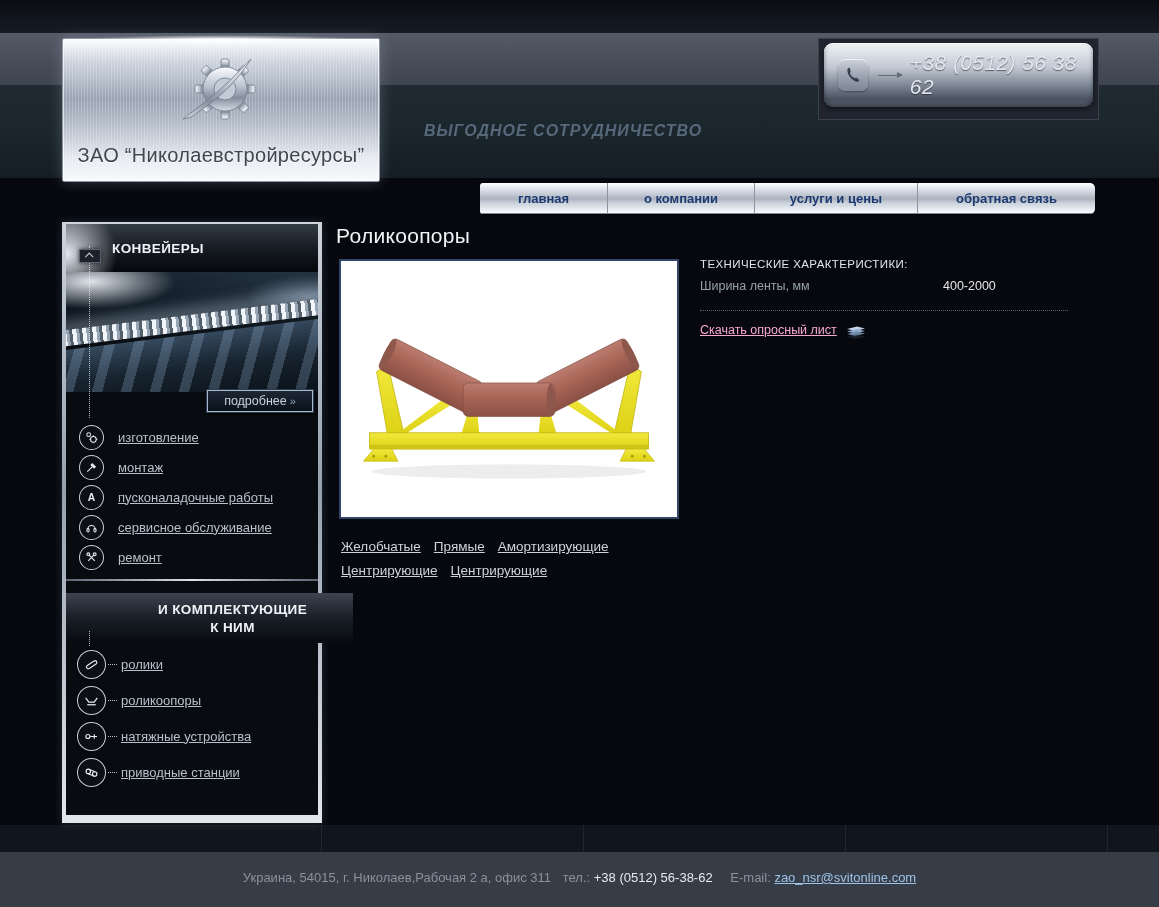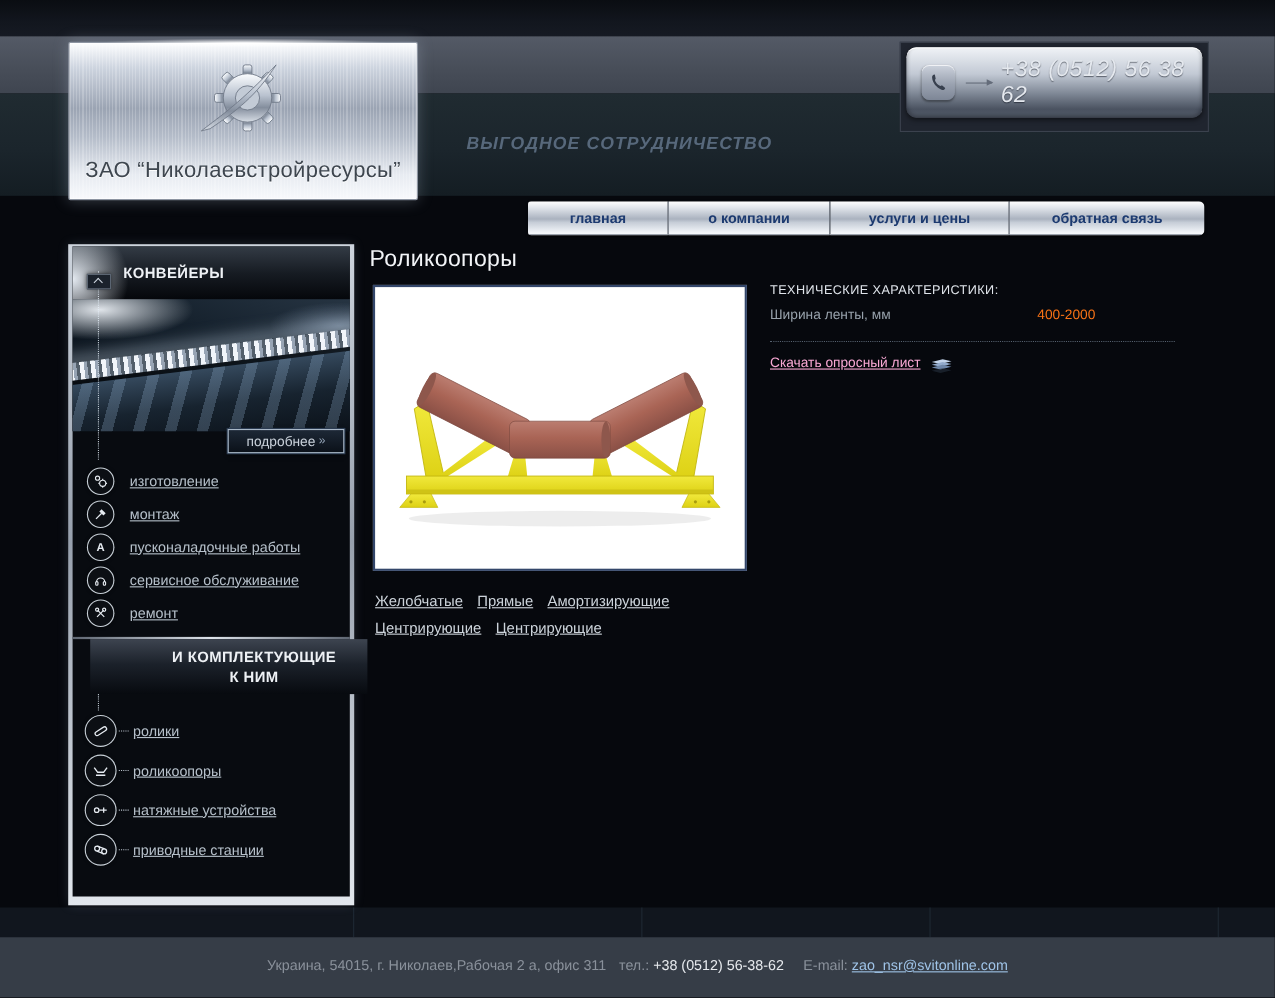--- a/index.html
+++ b/index.html
@@ -110,36 +110,36 @@
     display:flex; align-items:center; justify-content:center;
     box-shadow:0 0 3px rgba(0,0,0,.6); background:rgba(255,255,255,.02); }
   .ic-sm { width:25px; height:25px; }
   .ic-lg { width:29px; height:29px; }
   .mi a { font-size:13px; color:#b6c0ca; text-decoration:underline; cursor:pointer; }
   .sb-menu1 .mi a { margin-left:14px; }
   .dot-h { width:9px; border-top:1px dotted rgba(228,238,248,.8); margin:0 4px 0 2px; }
 
   .sb-div1 { position:absolute; left:0; top:355px; width:252px; height:2px;
     background:linear-gradient(90deg,#5e6672 0%,#dde3ea 50%,#5e6672 100%); }
-  .sb-header2 { position:absolute; left:0; top:357px; width:252px; height:50px;
+  .sb-header2 { position:absolute; left:0; top:369px; width:287px; height:50px;
     background:linear-gradient(180deg,#3d4450 0%,#1b212a 46%,#070a0f 100%);
-    padding:8px 0 0 46px;margin-left:16px; }
+    padding:8px 0 0 46px; }
   .sb-header2 .sb-title { display:block; line-height:18px; }
 
   
   .page-title { position:absolute; left:336px; top:224px; font-size:21px; color:#f2f4f7; letter-spacing:.3px; }
 
   .img-box { position:absolute; left:339px; top:259px; width:340px; height:260px;
     background:#ffffff; border:2px solid #33466a; }
 
   .specs { position:absolute; left:700px; top:258px; width:386px; }
   .specs-heading { font-size:11.5px; color:#dfe4ea; letter-spacing:.4px; }
   .spec-row { display:flex; margin-top:9px; font-size:12.5px; }
   .spec-label { width:243px; color:#97a1ab; }
-  .spec-value { color:#f97316;text-align:center; }
+  .spec-value { color:#e5e5e5;text-align:center; }
   .dotted-sep { width:368px; border-bottom:1px dotted #56616f; margin-top:17px; }
   .download-row { margin-top:9px; display:flex; align-items:center; gap:7px; }
   .download-link { font-size:12.5px; color:#f9a8d4; text-decoration:underline; cursor:pointer;
     display:flex; align-items:center; gap:7px; }
 
   .categories { position:absolute; left:341px; top:535px; width:360px; }
   .cat-row { display:flex; gap:13px; line-height:24px; }
   .cat-row a { font-size:13.5px; color:#ccd3da; text-decoration:underline; cursor:pointer; white-space:nowrap; }
 
   

